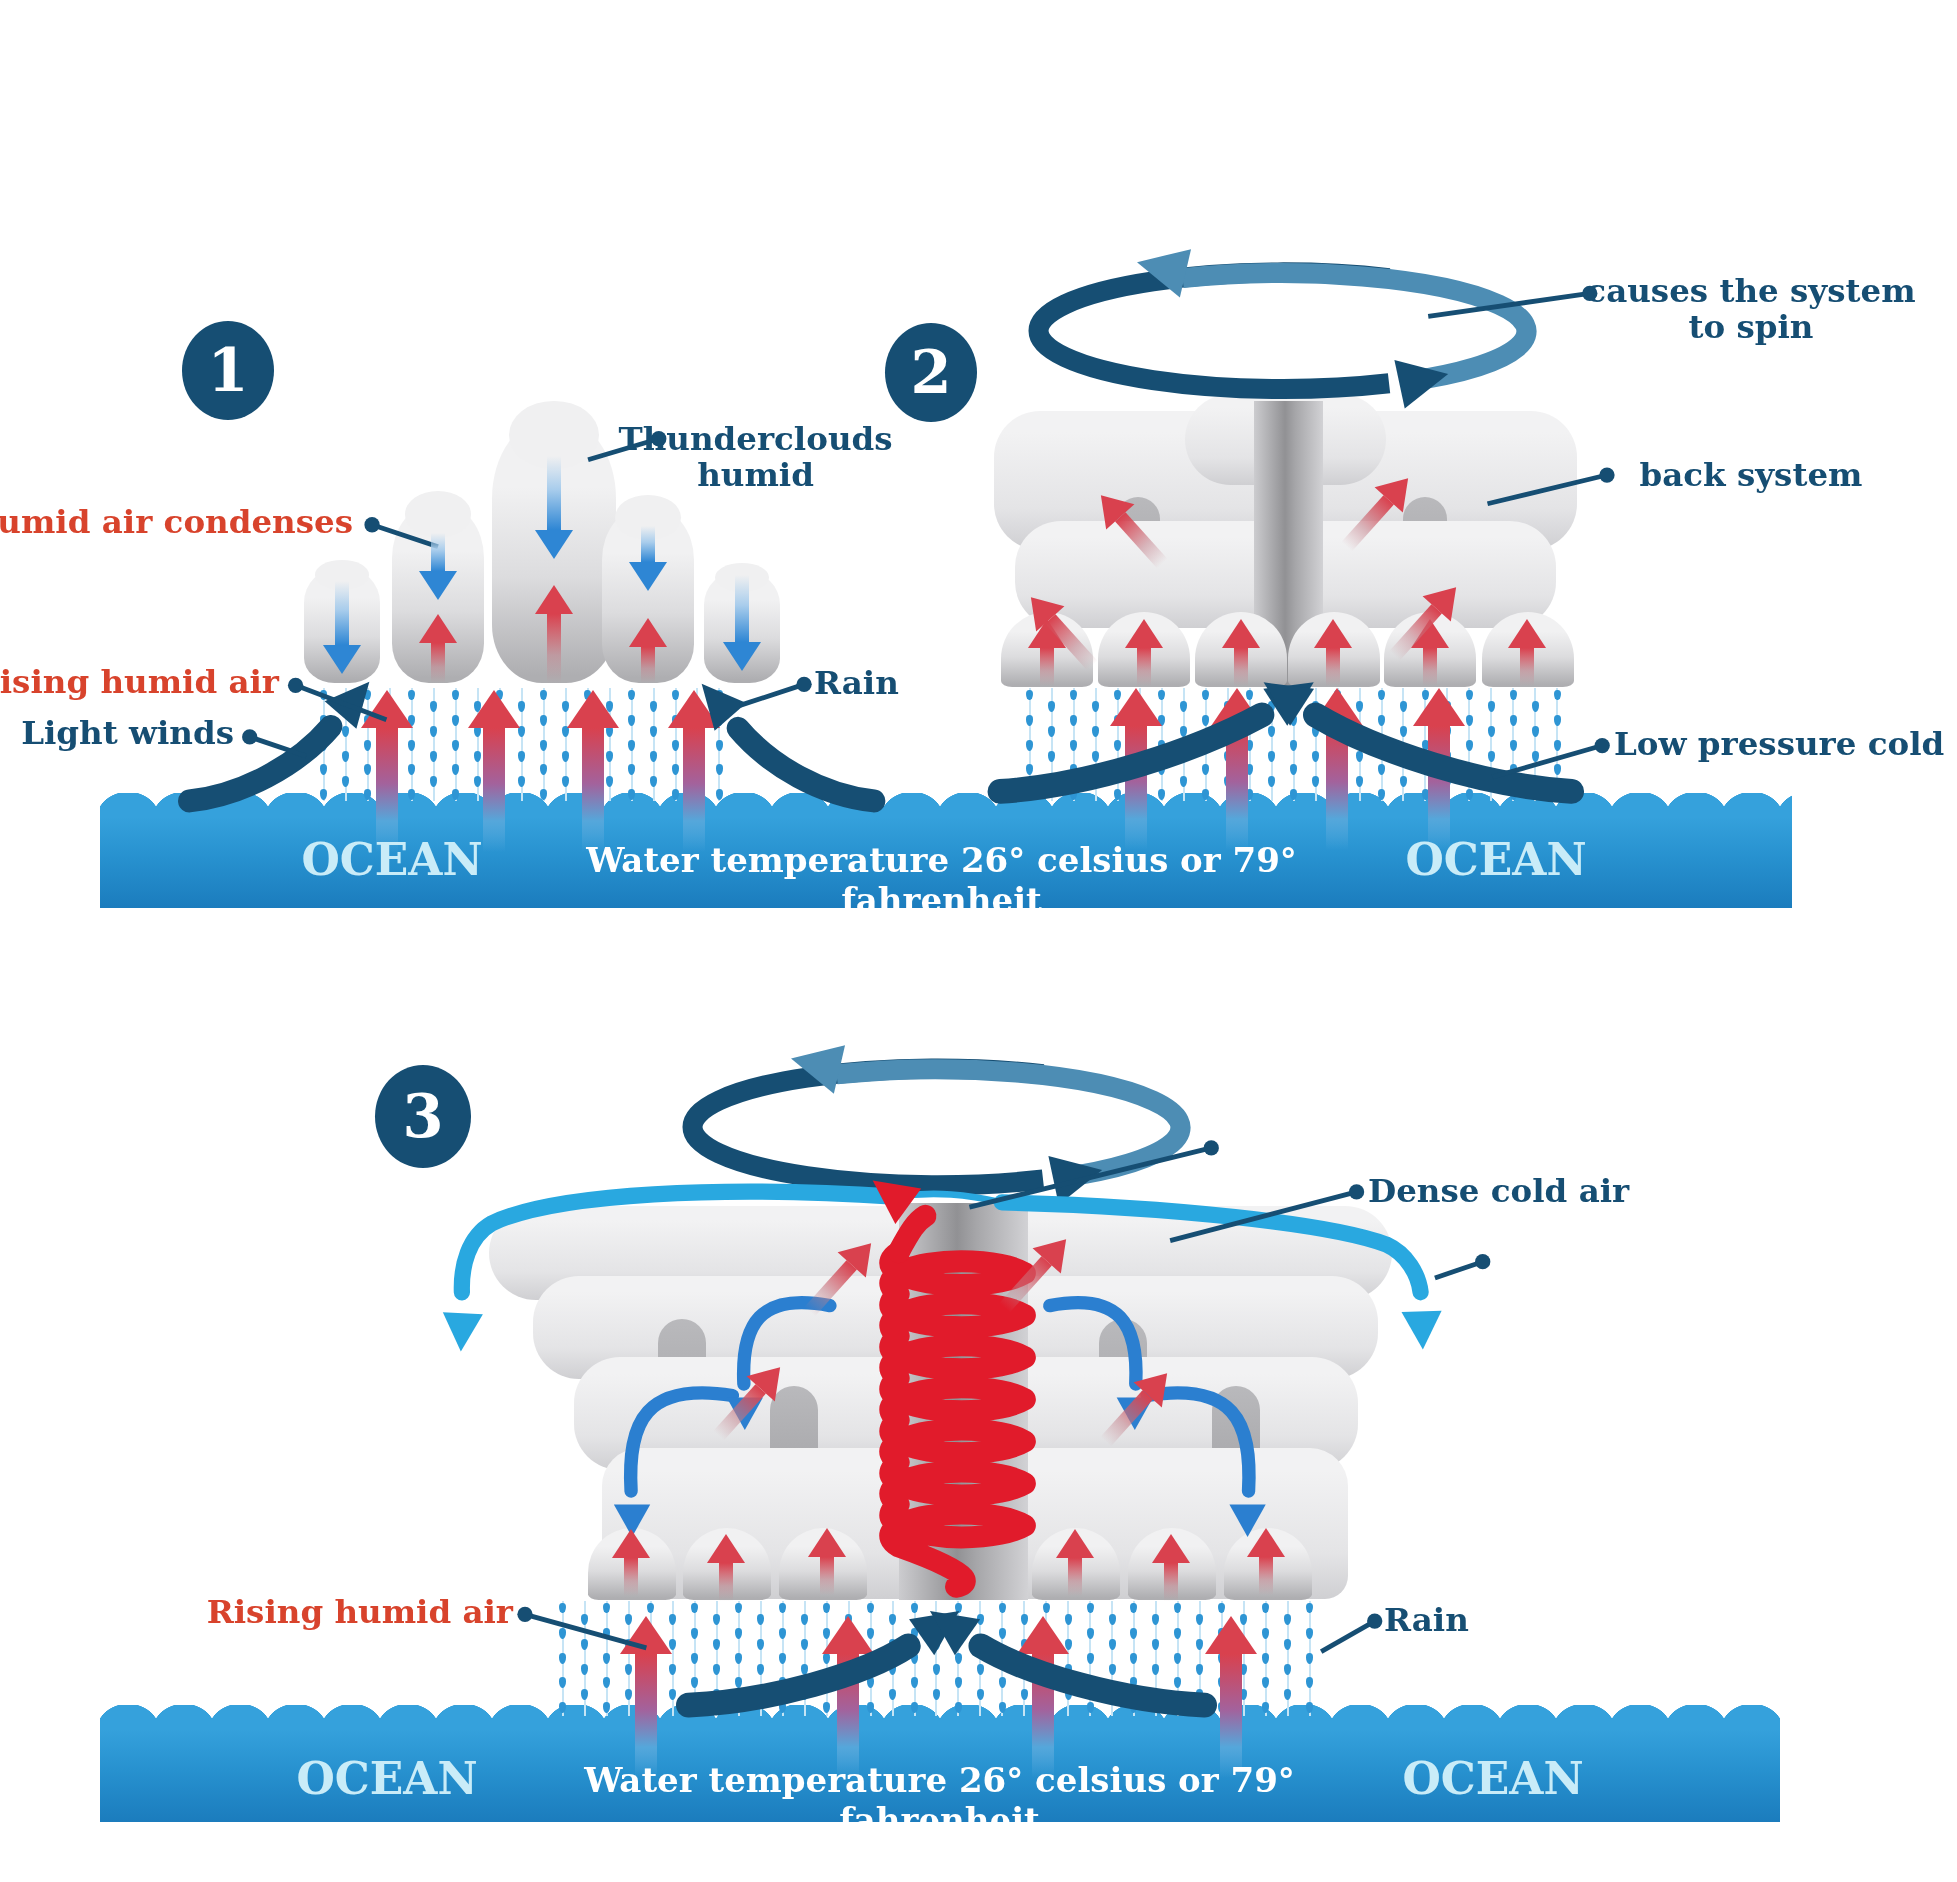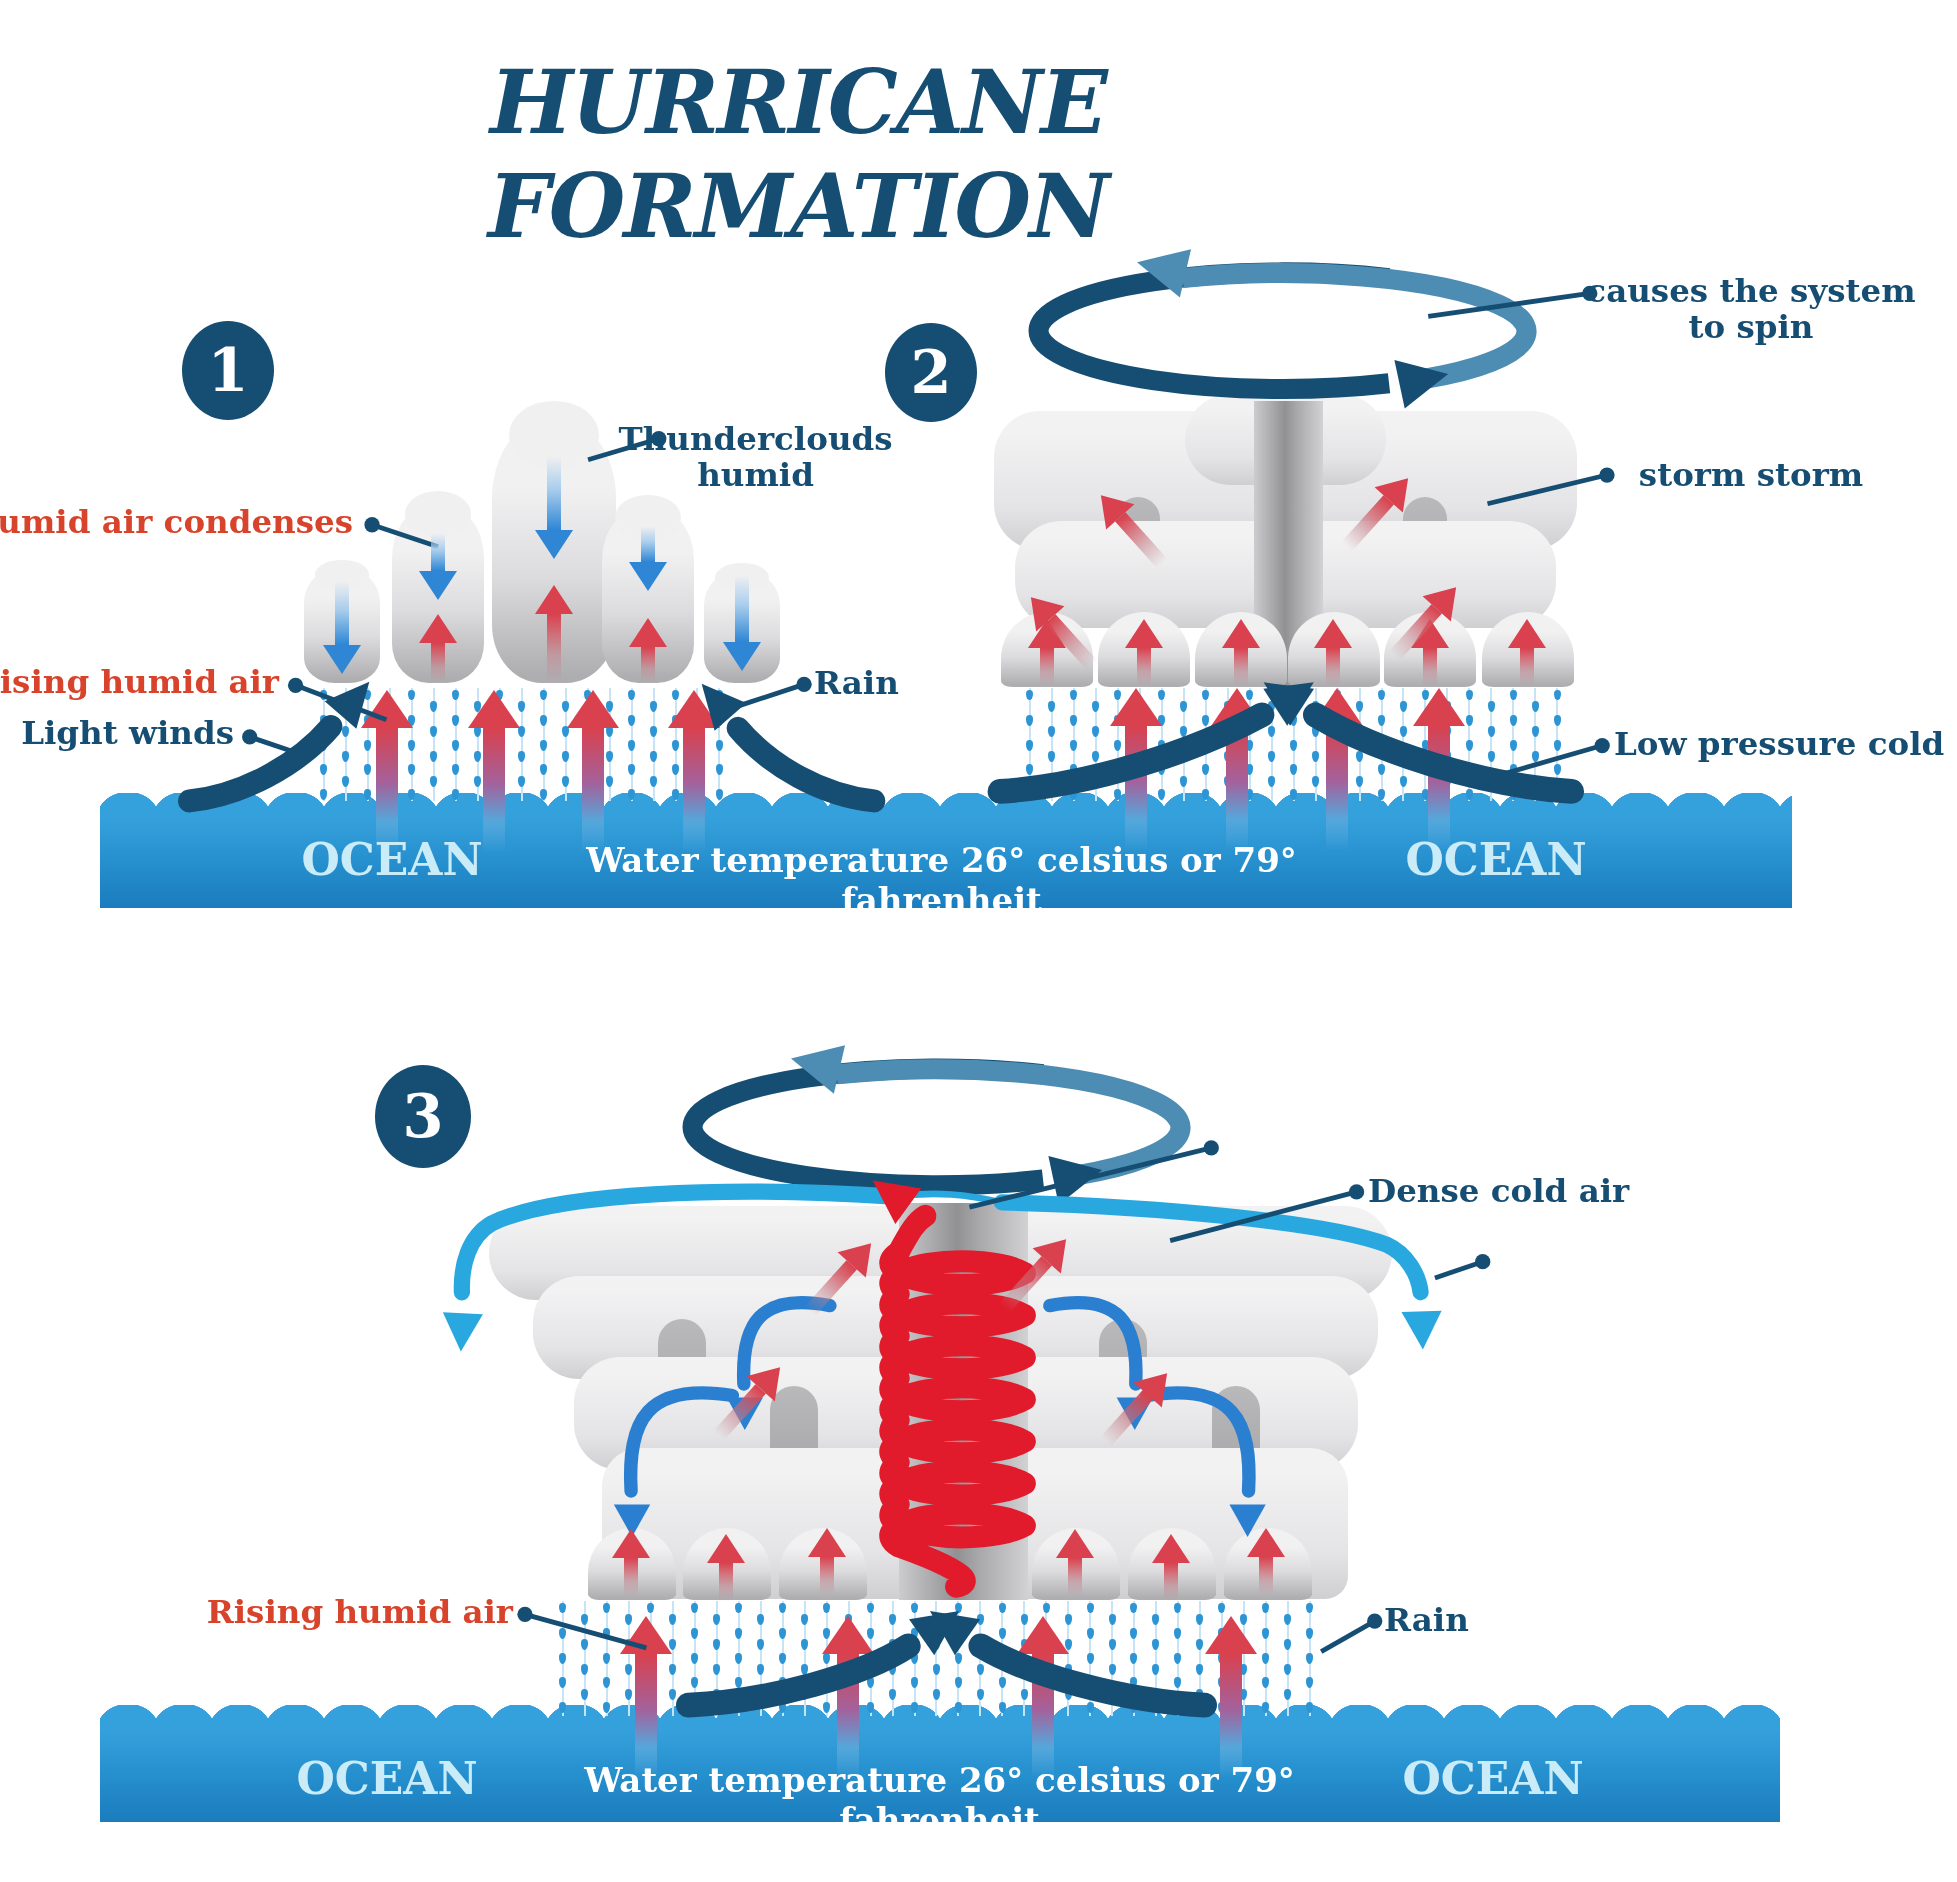--- a/index.html
+++ b/index.html
@@ -56,21 +56,20 @@
   .rline{position:absolute;width:1.9px;background:var(--rain_line);}
   .rdrop{position:absolute;width:6.7px;height:10.5px;background:var(--rain_blue);
     border-radius:50% 50% 50% 50% / 38% 38% 62% 62%;}
   svg.decor{position:absolute;left:0;top:0;z-index:5;}
 </style>
 </head>
 <body>
 
 <div id="canvas">
 
-  <div id="main-title">HURRICANE FORMATION</div>
 
   <div class="badge" style="left:182px;top:321px;width:92px;height:99px;">1</div>
   <div class="badge" style="left:885px;top:323px;width:92px;height:99px;">2</div>
   <div class="badge" style="left:375px;top:1065px;width:96px;height:103px;">3</div>
 
   <div class="ocean" id="ocean-top" style="left:100px;top:793px;width:1692px;height:115px;">
     <div class="bumps"></div>
     <div class="body"></div>
   </div>
   <div class="ocean" id="ocean-bottom" style="left:100px;top:1705px;width:1680px;height:117px;">
@@ -264,21 +263,21 @@
     <div>humid</div>
   </div>
   <div class="lab red" style="right:1679px;top:664px;">Rising humid air</div>
   <div class="lab" style="right:1724px;top:715px;">Light winds</div>
   <div class="lab" style="left:814px;top:665px;">Rain</div>
 
   <div class="lab ctr" style="left:1579px;top:273px;width:344px;">
     <div>causes the system to spin</div>
   </div>
   <div class="lab ctr" style="left:1579px;top:457px;width:344px;">
-    <div>storm storm</div>
+    <div>back system</div>
   </div>
   <div class="lab" style="left:1614px;top:726px;">Low pressure cold</div>
 
   <div class="lab" style="left:1368px;top:1173px;">Dense cold air</div>
   <div class="lab red" style="right:1445px;top:1594px;">Rising humid air</div>
   <div class="lab" style="left:1384px;top:1602px;">Rain</div>
 
   <div id="gen">
       <div class="rainfield" style="left: 317px; top: 688px; width: 423px; height: 113px;">
         <div class="rline" style="left: 5.7px; top: 0px; height: 113px;"></div>

